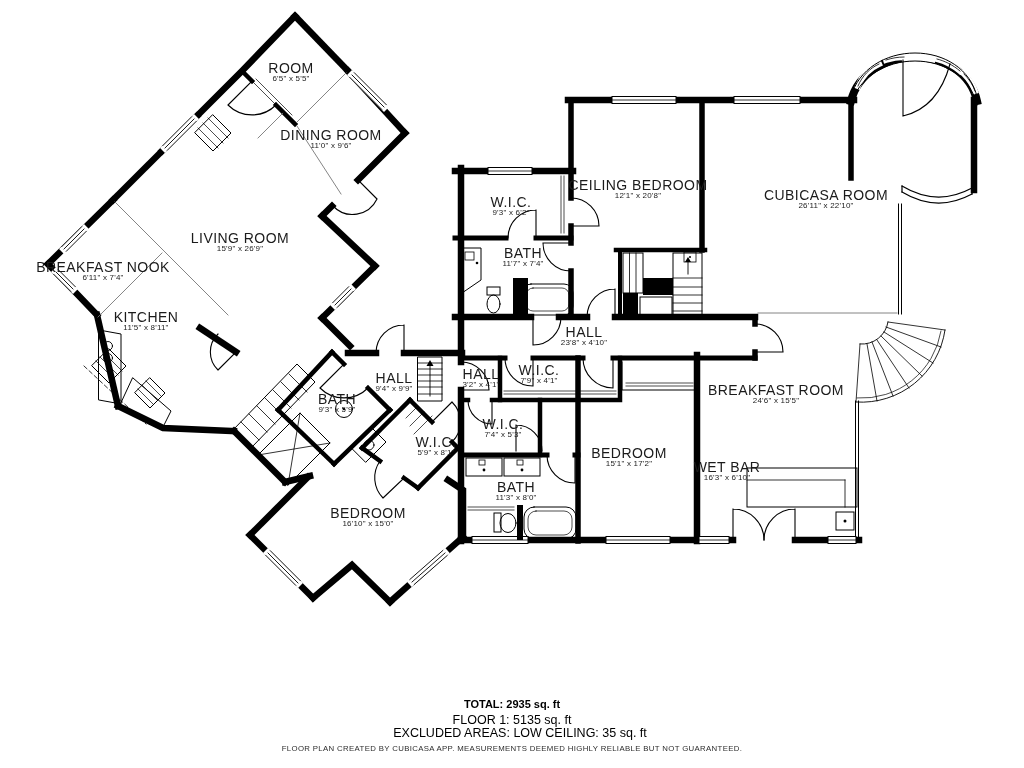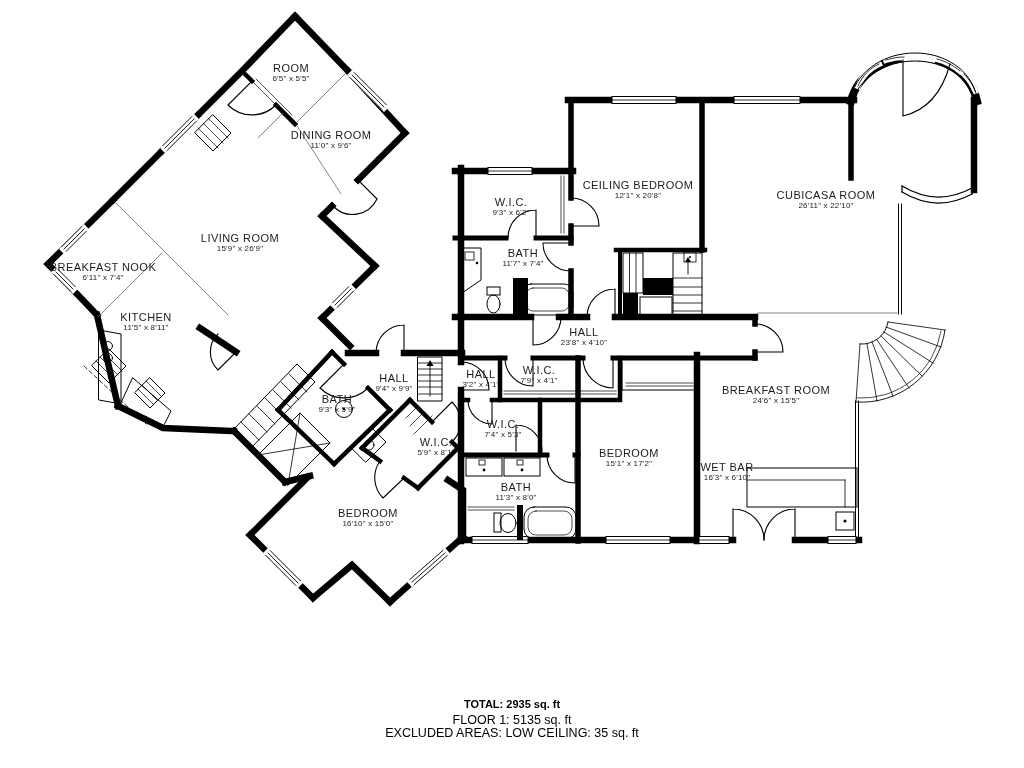--- a/index.html
+++ b/index.html
@@ -1,26 +1,26 @@
 <!DOCTYPE html>
 <html><head>
 <meta charset="utf-8">
 <style>
   html,body{margin:0;padding:0;background:#fff;}
   .stage{position:relative;width:1024px;height:768px;background:#fff;overflow:hidden;
          font-family:"Liberation Sans",sans-serif;}
   .plan-svg{position:absolute;left:0;top:0;}
   .lbl{position:absolute;transform:translate(-50%,-50%);text-align:center;color:#1b1b1b;
        line-height:10.5px;white-space:nowrap;}
-  .lbl .nm{display:block;font-size:11px;letter-spacing:.45px;}
+  .lbl .nm{display:block;font-size:14px;letter-spacing:.45px;}
   .lbl .dm{display:block;font-size:8px;letter-spacing:.2px;}
   .ft{position:absolute;left:50%;transform:translateX(-50%);white-space:nowrap;color:#000;}
   .ft-total{top:698px;font-size:11px;font-weight:bold;}
   .ft-floor{top:713px;font-size:12.5px;}
-  .ft-excl{top:726px;font-size:12.5px;}
+  .ft-excl{top:726px;font-size:12.5px;margin-left:8px;}
   .ft-disc{top:744px;font-size:7.8px;color:#2c2c2c;letter-spacing:.35px;}
 </style>
 </head>
 <body>
 
 <div class="stage">
 
 <svg class="plan-svg" width="1024" height="768" viewBox="0 0 1024 768">
   <g fill="none" stroke="#000" stroke-linecap="square">
 
@@ -381,14 +381,15 @@
       <span class="dm">11'3" x 8'0"</span>
     </div>
 <div class="lbl" style="left:368px;top:518px">
       <span class="nm">BEDROOM</span>
       <span class="dm">16'10" x 15'0"</span>
     </div>
 
 <div class="ft ft-total">TOTAL: 2935 sq. ft</div>
 <div class="ft ft-floor">FLOOR 1: 5135 sq. ft</div>
 <div class="ft ft-excl">EXCLUDED AREAS: LOW CEILING: 35 sq. ft</div>
+<div class="ft ft-disc">FLOOR PLAN CREATED BY CUBICASA APP. MEASUREMENTS DEEMED HIGHLY RELIABLE BUT NOT GUARANTEED.</div>
 
 </div>
 
 </body></html>

